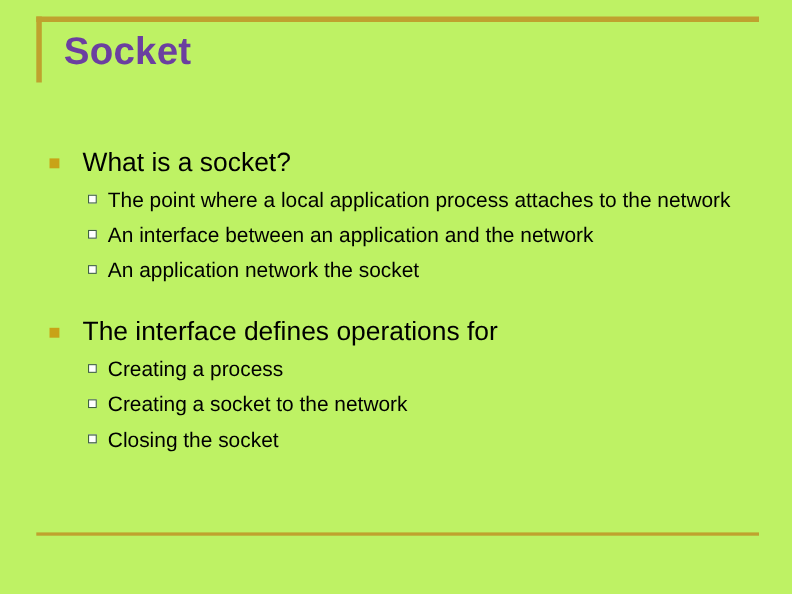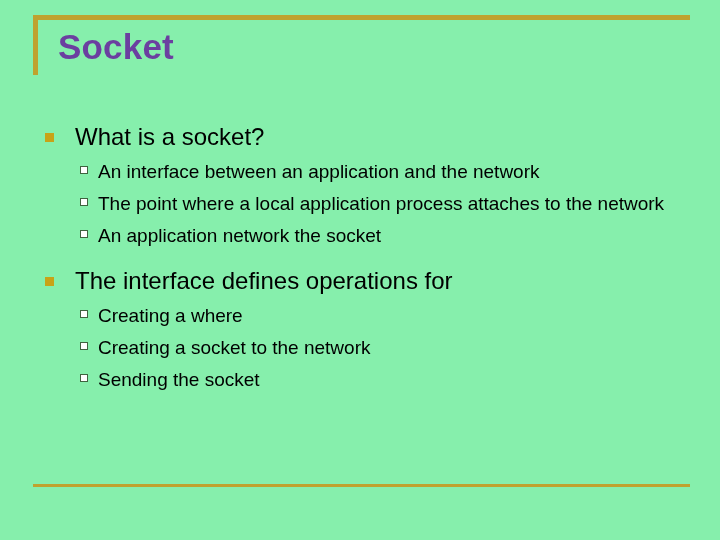--- a/index.html
+++ b/index.html
@@ -7,21 +7,21 @@
     padding: 0;
     background: #ffffff;
   }
   body {
     font-family: "Liberation Sans", sans-serif;
   }
   #slide {
     position: relative;
     width: 720px;
     height: 540px;
-    background: #86efac;
+    background: #bef264;
     overflow: hidden;
   }
 
   
   .rule-top {
     position: absolute;
     left: 33px;
     top: 15px;
     width: 657px;
     height: 5px;
@@ -54,29 +54,29 @@
     color: #6B3FA0;
     letter-spacing: 0.2px;
     line-height: 42px;
     white-space: nowrap;
   }
 
   
   .body {
     position: absolute;
     left: 0;
-    top: 122px;
+    top: 133px;
     width: 720px;
   }
 
   .group {
     position: relative;
   }
   .group.second {
-    margin-top: 18px;
+    margin-top: 28px;
   }
 
   .lvl1 {
     position: relative;
     padding-left: 75px;
     font-size: 24px;
     color: #000000;
     line-height: 30px;
     min-height: 30px;
   }
@@ -138,55 +138,55 @@
   <div class="title">Socket</div>
 
   <div class="body">
 
     <div class="group first">
       <div class="lvl1">
         <span class="sq-filled"></span>
         <span>What is a socket?</span>
       </div>
       <div class="sublist">
+        <div class="lvl2 wrap">
+          <span class="sq-hollow"></span>
+          <span class="txt">The point where a local application process attaches to the network</span>
+        </div>
         <div class="lvl2">
           <span class="sq-hollow"></span>
           <span class="txt">An interface between an application and the network</span>
-        </div>
-        <div class="lvl2 wrap">
-          <span class="sq-hollow"></span>
-          <span class="txt">The point where a local application process attaches to the network</span>
         </div>
         <div class="lvl2">
           <span class="sq-hollow"></span>
           <span class="txt">An application network the socket</span>
         </div>
       </div>
     </div>
 
     <div class="group second">
       <div class="lvl1">
         <span class="sq-filled"></span>
         <span>The interface defines operations for</span>
       </div>
       <div class="sublist">
         <div class="lvl2">
           <span class="sq-hollow"></span>
-          <span class="txt">Creating a where</span>
+          <span class="txt">Creating a process</span>
         </div>
         <div class="lvl2">
           <span class="sq-hollow"></span>
           <span class="txt">Creating a socket to the network</span>
         </div>
         <div class="lvl2">
           <span class="sq-hollow"></span>
         </div>
         <div class="lvl2">
           <span class="sq-hollow"></span>
-          <span class="txt">Sending the socket</span>
+          <span class="txt">Closing the socket</span>
         </div>
       </div>
     </div>
 
   </div>
 
   <div class="rule-bottom"></div>
 
 </div>
 

